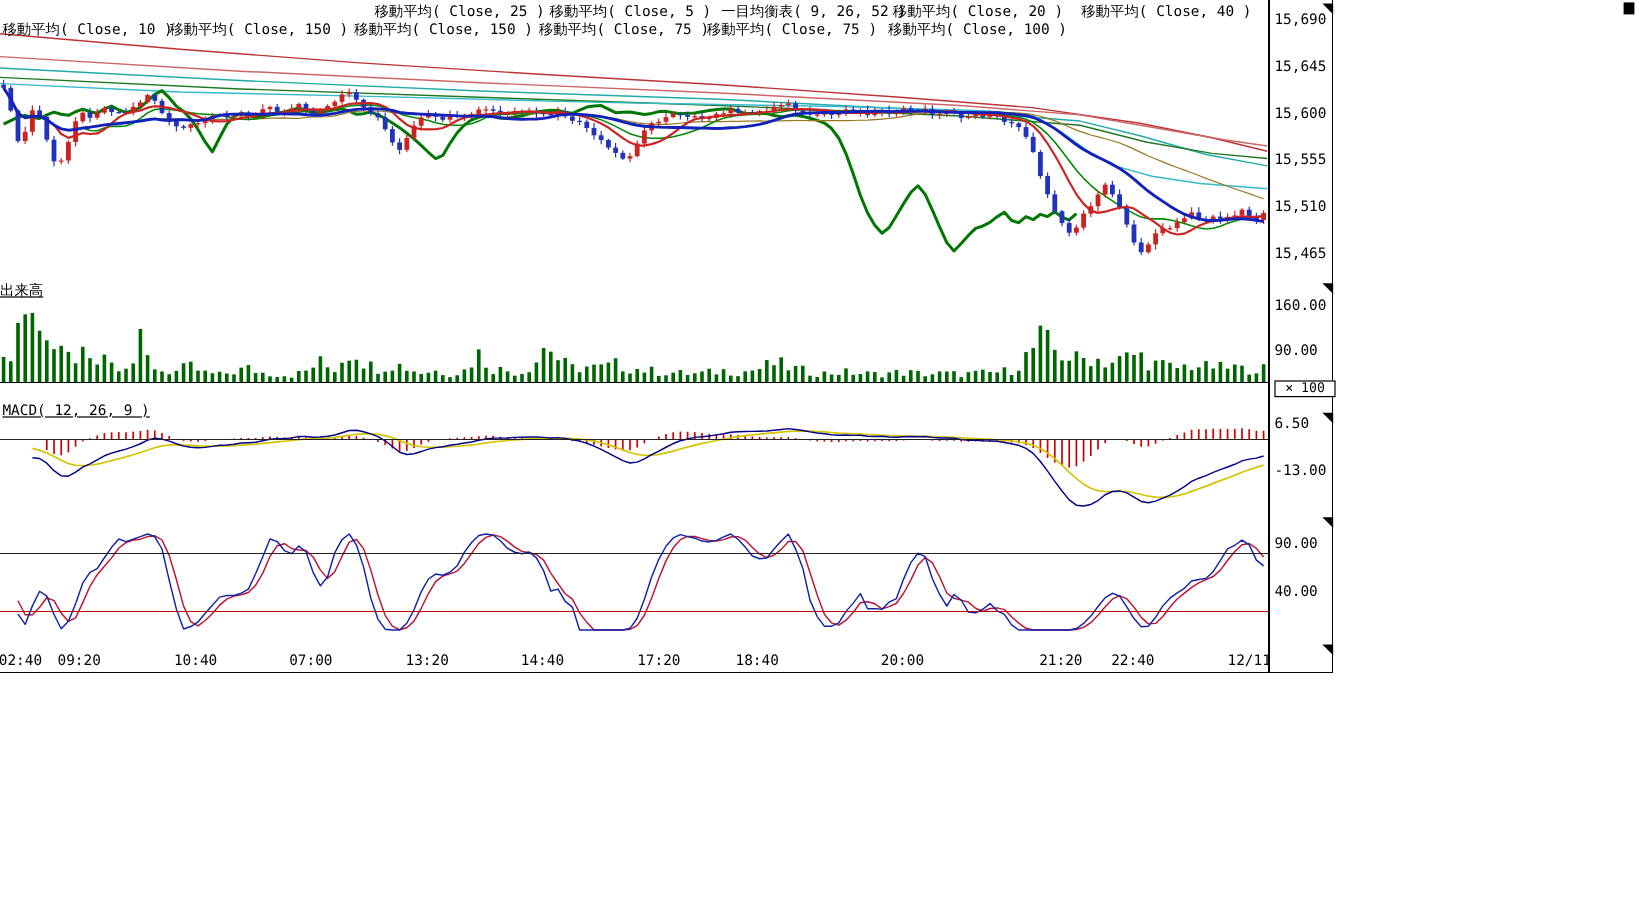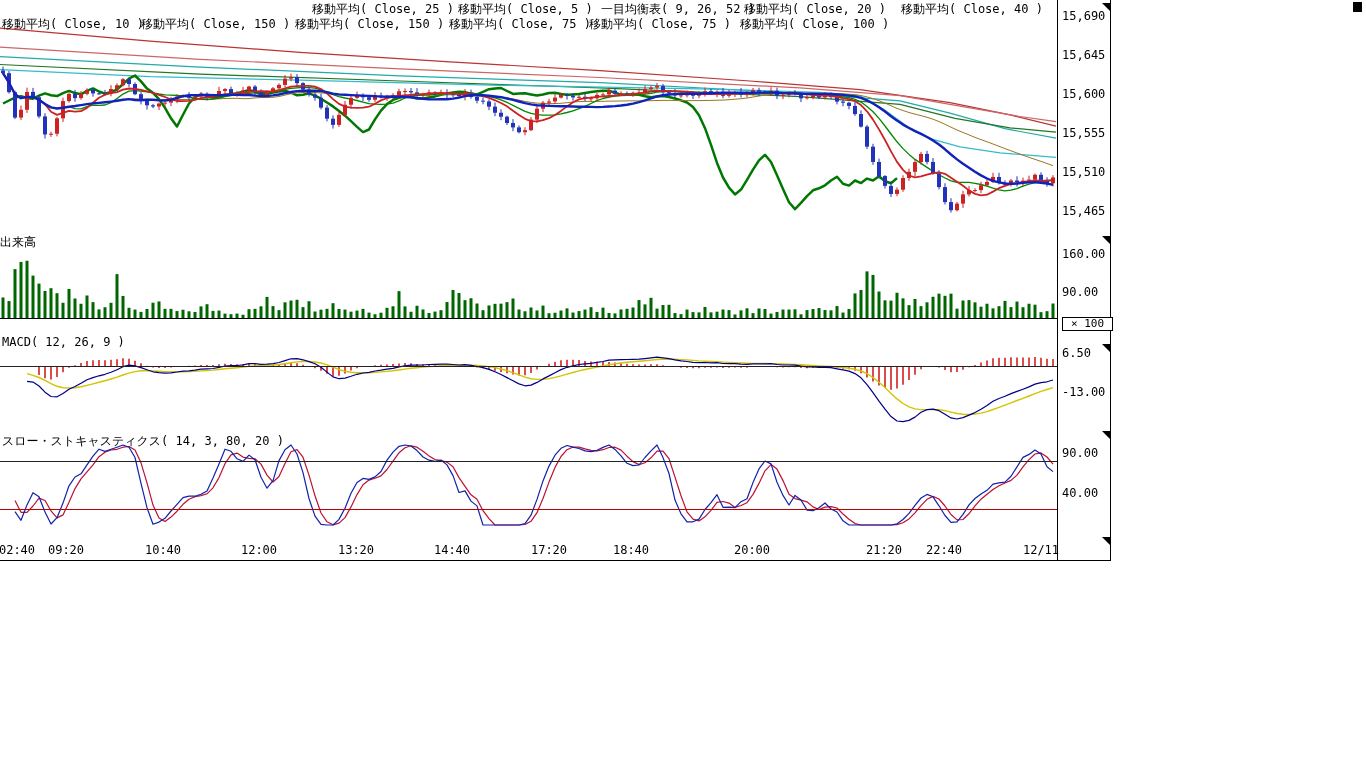--- a/index.html
+++ b/index.html
@@ -1,21 +1,21 @@
 <!DOCTYPE html>
 <html><head>
 <meta charset="utf-8">
 <style>
   html,body{margin:0;padding:0;background:#fff;}
   .screen{position:relative;width:1366px;height:768px;background:#fff;overflow:hidden;
           font-family:"DejaVu Sans Mono",monospace;color:#000;}
   #chart-svg{position:absolute;left:0;top:0;}
   .hlabel{position:absolute;font-size:12px;white-space:nowrap;line-height:14px;}
   .tick{position:absolute;left:1062px;font-size:12px;white-space:nowrap;}
-  .ptitle{position:absolute;font-size:12px;white-space:nowrap;}
+  .ptitle{position:absolute;font-size:12px;white-space:nowrap;text-decoration:underline;}
   .tlabel{position:absolute;top:543px;font-size:12px;white-space:nowrap;transform:translateX(-50%);}
   .mult{position:absolute;left:1062px;top:317px;border:1px solid #000;font-size:11px;
         line-height:12px;padding:0 8px;background:#fff;}
   .handle{position:absolute;left:1102px;width:0;height:0;
           border-top:9px solid #000;border-left:9px solid transparent;}
   .corner{position:absolute;left:1353px;top:2px;width:9px;height:10px;background:#000;}
 </style>
 </head>
 <body>
 
@@ -737,21 +737,20 @@
 
   <div class="hlabel" style="left:2px;top:17px">移動平均( Close, 10 )</div>
   <div class="hlabel" style="left:141px;top:17px">移動平均( Close, 150 )</div>
   <div class="hlabel" style="left:295px;top:17px">移動平均( Close, 150 )</div>
   <div class="hlabel" style="left:449px;top:17px">移動平均( Close, 75 )</div>
   <div class="hlabel" style="left:589px;top:17px">移動平均( Close, 75 )</div>
   <div class="hlabel" style="left:740px;top:17px">移動平均( Close, 100 )</div>
 
   <div class="ptitle" style="left:0px;top:234px">出来高</div>
   <div class="ptitle" style="left:2px;top:335px">MACD( 12, 26, 9 )</div>
-  <div class="ptitle" style="left:2px;top:433px">スロー・ストキャスティクス( 14, 3, 80, 20 )</div>
 
   <div class="tick" style="top:9px">15,690</div>
   <div class="tick" style="top:48px">15,645</div>
   <div class="tick" style="top:87px">15,600</div>
   <div class="tick" style="top:126px">15,555</div>
   <div class="tick" style="top:165px">15,510</div>
   <div class="tick" style="top:204px">15,465</div>
 
   <div class="tick" style="top:247px">160.00</div>
   <div class="tick" style="top:285px">90.00</div>
@@ -766,21 +765,21 @@
   <div class="handle" style="top:3px"></div>
   <div class="handle" style="top:236px"></div>
   <div class="handle" style="top:344px"></div>
   <div class="handle" style="top:431px"></div>
   <div class="handle" style="top:537px"></div>
 
   <div class="corner"></div>
 <div class="tlabel" style="left: 17px; text-align: right;">02:40</div>
     <div class="tlabel" style="left: 66px;">09:20</div>
     <div class="tlabel" style="left: 163px;">10:40</div>
-    <div class="tlabel" style="left: 259px;">12:00</div>
+    <div class="tlabel" style="left: 259px;">07:00</div>
     <div class="tlabel" style="left: 356px;">13:20</div>
     <div class="tlabel" style="left: 452px;">14:40</div>
     <div class="tlabel" style="left: 549px;">17:20</div>
     <div class="tlabel" style="left: 631px;">18:40</div>
     <div class="tlabel" style="left: 752px;">20:00</div>
     <div class="tlabel" style="left: 848px; margin-left: 36px;">21:20</div>
     <div class="tlabel" style="left: 944px;">22:40</div>
     <div class="tlabel" style="left: 1041px;">12/11</div>
   </div>
 

